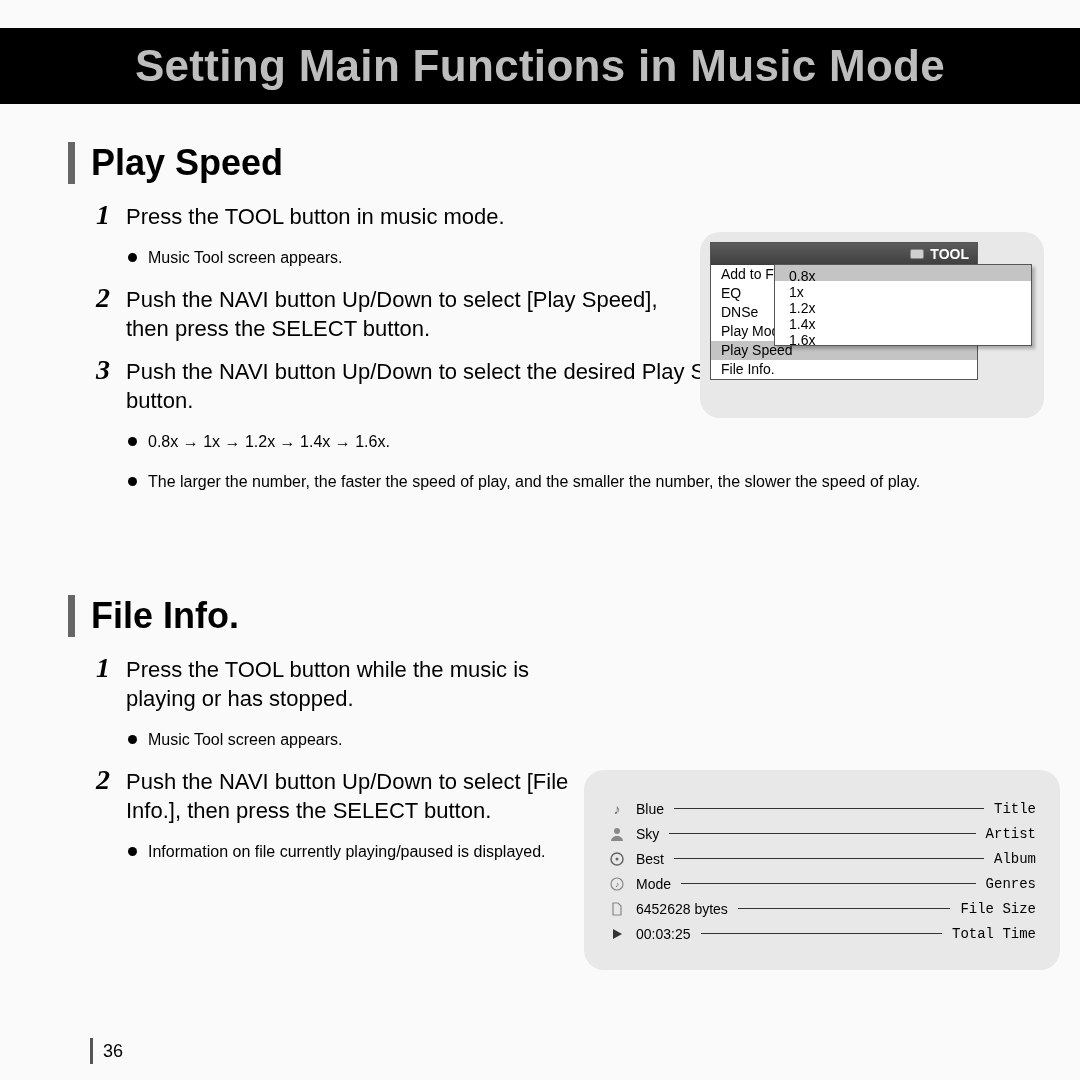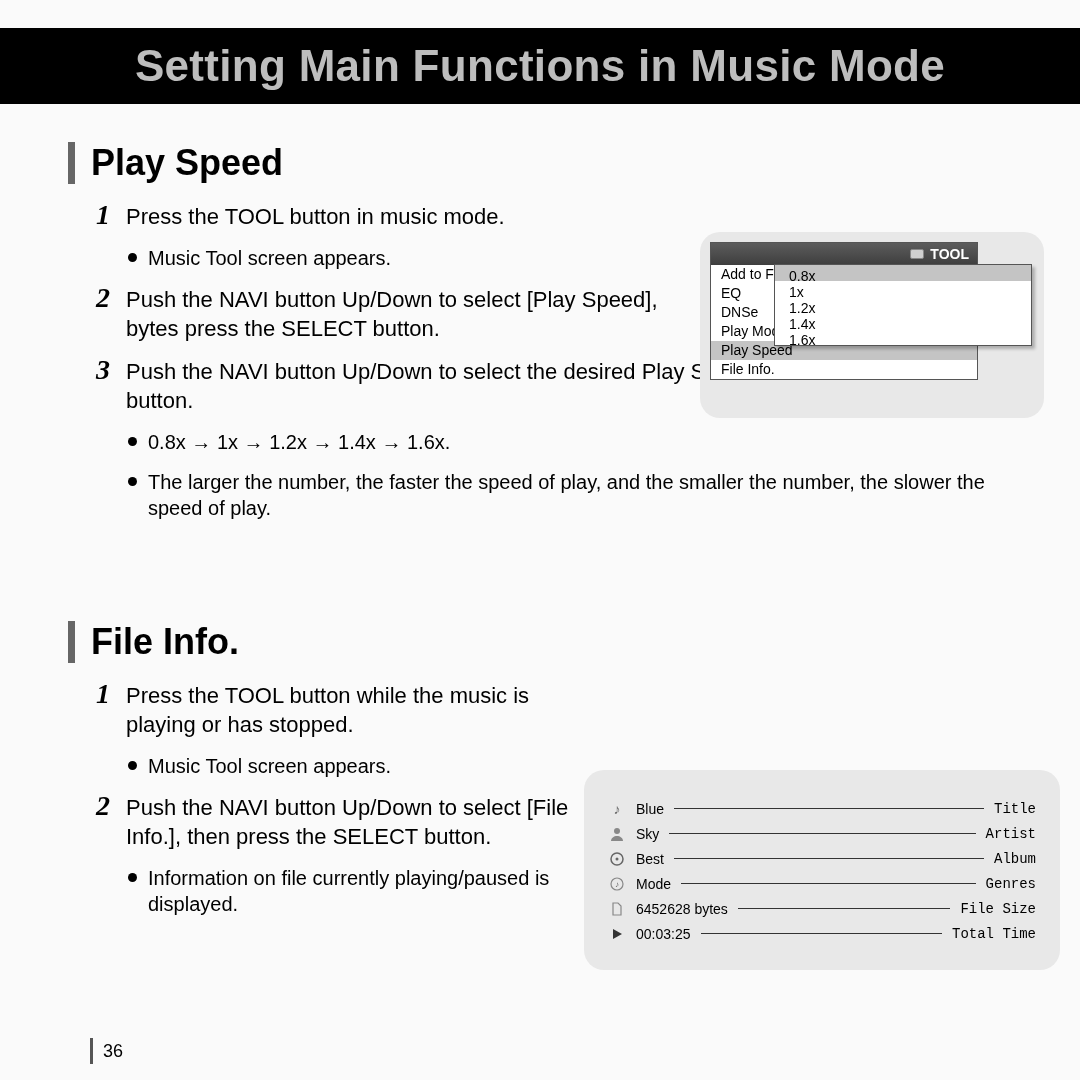--- a/index.html
+++ b/index.html
@@ -63,21 +63,21 @@
     max-width: 560px;
   }
   .step-text-wide {
     max-width: 880px;
   }
   ul.bullets {
     list-style: none;
     margin: 6px 0 0 32px;
   }
   ul.bullets li {
-    font-size: 20px;
+    font-size: 16px;
     line-height: 26px;
     color: #000;
     position: relative;
     padding-left: 20px;
     max-width: 870px;
     margin-top: 14px;
   }
   ul.bullets li::before {
     content: "";
     position: absolute;
@@ -226,21 +226,21 @@
         <span class="step-text">Press the TOOL button in music mode.</span>
       </div>
       <ul class="bullets">
         <li>Music Tool screen appears.</li>
       </ul>
     </div>
 
     <div class="step">
       <div class="step-row">
         <span class="step-num">2</span>
-        <span class="step-text">Push the NAVI button Up/Down to select [Play Speed], bytes press the SELECT button.</span>
+        <span class="step-text">Push the NAVI button Up/Down to select [Play Speed], then press the SELECT button.</span>
       </div>
     </div>
 
     <div class="step">
       <div class="step-row">
         <span class="step-num">3</span>
         <span class="step-text step-text-wide">Push the NAVI button Up/Down to select the desired Play Speed, then press the SELECT button.</span>
       </div>
       <ul class="bullets">
         <li>0.8x → 1x → 1.2x → 1.4x → 1.6x.</li>

